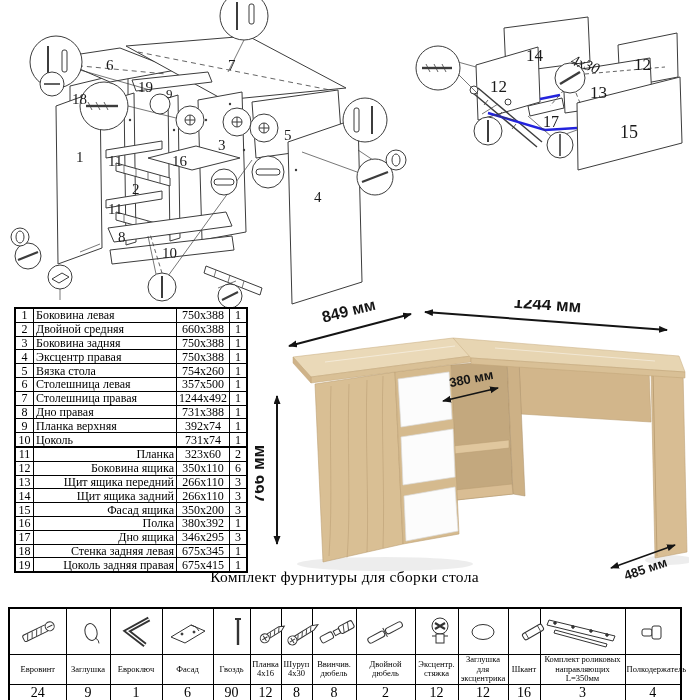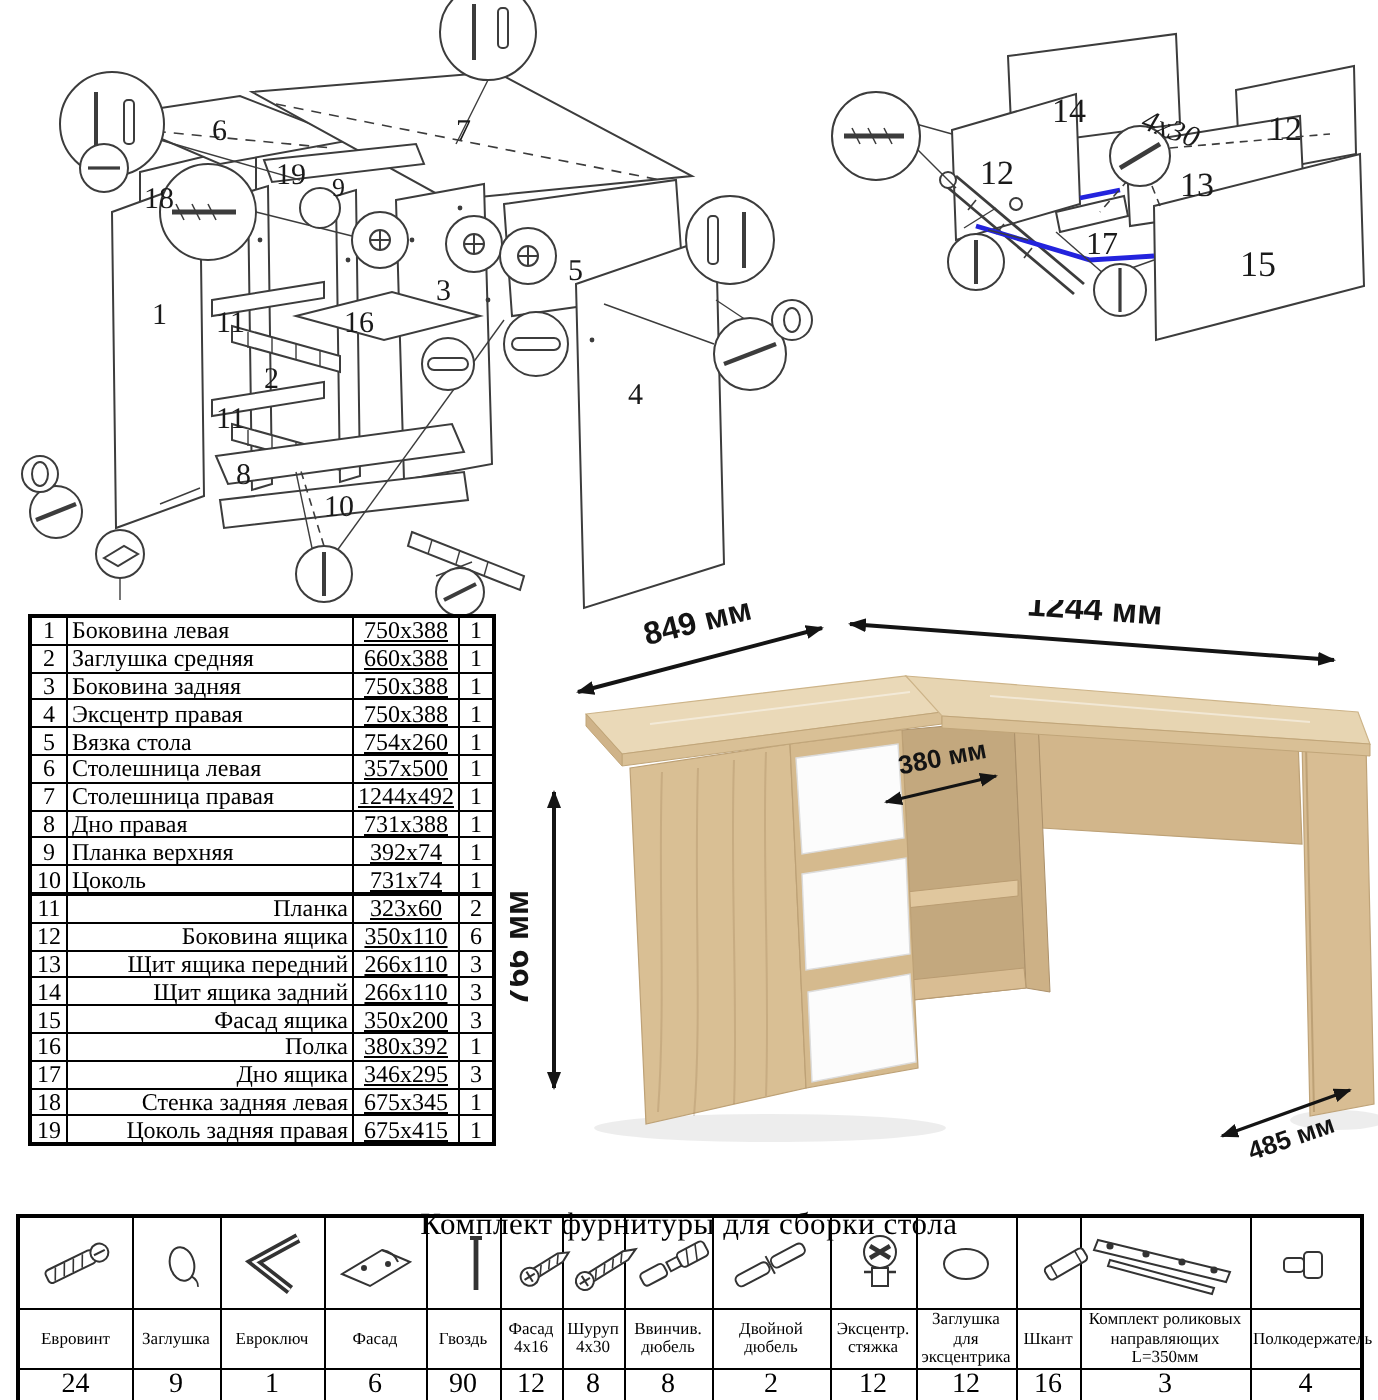--- a/index.html
+++ b/index.html
@@ -10,21 +10,21 @@
   .pnum{font-size:15px;}
   .dim{font-family:"Liberation Sans",sans-serif;font-weight:bold;fill:#141414;}
 
   
   #parts-table{border-collapse:collapse;table-layout:fixed;width:225px;border:2px solid #000;}
   #parts-table td{border:1px solid #000;font-size:12px;line-height:1.0;height:12.8px;
                   padding:0 2px;white-space:nowrap;overflow:hidden;}
   #parts-table td.n{text-align:center;width:17px;padding:0;}
   #parts-table td.name{width:138px;margin-left:11px;}
   #parts-table td.name.c{text-align:right;}
-  #parts-table td.sz{width:52px;text-align:center;padding:0;text-decoration:underline;}
+  #parts-table td.sz{width:52px;text-align:center;padding:0;}
   #parts-table td.q{width:16px;text-align:center;padding:0;}
   #parts-table tr.sep td{border-top:2px solid #000;}
 
   
   #hw-title{width:689px;text-align:center;font-size:15.5px;letter-spacing:.3px;}
   #hw-table{border-collapse:collapse;table-layout:fixed;width:673px;border:2px solid #000;}
   #hw-table td{border:1px solid #000;text-align:center;vertical-align:middle;padding:0;}
   #hw-table tr.icons td{height:45px;}
   #hw-table tr.names td{height:24px;font-size:8.5px;line-height:1.12;padding:0 1px;}
   #hw-table tr.qtys td{height:17px;font-size:14px;}
@@ -227,21 +227,21 @@
 <table id="parts-table" class="abs" style="left:14px;top:307px">
   <tbody>
     <tr>
         <td class="n">1</td>
         <td class="name">Боковина левая</td>
         <td class="sz">750x388</td>
         <td class="q">1</td>
       </tr>
     <tr>
         <td class="n">2</td>
-        <td class="name">Заглушка средняя</td>
+        <td class="name">Двойной средняя</td>
         <td class="sz">660x388</td>
         <td class="q">1</td>
       </tr>
     <tr>
         <td class="n">3</td>
         <td class="name">Боковина задняя</td>
         <td class="sz">750x388</td>
         <td class="q">1</td>
       </tr>
     <tr>
@@ -401,21 +401,21 @@
   </g>
   <g text-anchor="middle">
     <text class="dim" font-size="16" x="95" y="16" transform="rotate(-14 95 16)">849 мм</text>
     <text class="dim" font-size="17" x="292" y="10" transform="rotate(4 292 10)">1244 мм</text>
     <text class="dim" font-size="17" x="9" y="174" transform="rotate(-90 9 174)">766 мм</text>
     <text class="dim" font-size="13" x="217" y="83" transform="rotate(-11 217 83)">380 мм</text>
     <text class="dim" font-size="13" x="392" y="273" transform="rotate(-19 392 273)">485 мм</text>
   </g>
 </svg>
 
-<div id="hw-title" class="abs" style="left:0;top:604px">Комплект фурнитуры для сборки стола</div>
+<div id="hw-title" class="abs" style="left:0;top:568px">Комплект фурнитуры для сборки стола</div>
 
 <table id="hw-table" class="abs" style="left:8px;top:607px">
   <colgroup>
     <col style="width:57px">
       <col style="width:44px">
       <col style="width:52px">
       <col style="width:51px">
     <col style="width:37px">
       <col style="width:31px">
       <col style="width:31px">
@@ -556,21 +556,21 @@
             </g>
           </svg>
         </td>
   </tr>
   <tr class="names">
     <td>Евровинт</td>
     <td>Заглушка</td>
     <td>Евроключ</td>
     <td>Фасад</td>
     <td>Гвоздь</td>
-    <td>Фасад 4x16</td>
+    <td>Планка 4x16</td>
     <td>Шуруп 4x30</td>
     <td>Ввинчив. дюбель</td>
     <td>Двойной дюбель</td>
     <td>Эксцентр. стяжка</td>
     <td>Заглушка для эксцентрика</td>
     <td>Шкант</td>
     <td>Комплект роликовых направляющих L=350мм</td>
     <td>Полкодержатель</td>
   </tr>
   <tr class="qtys">

